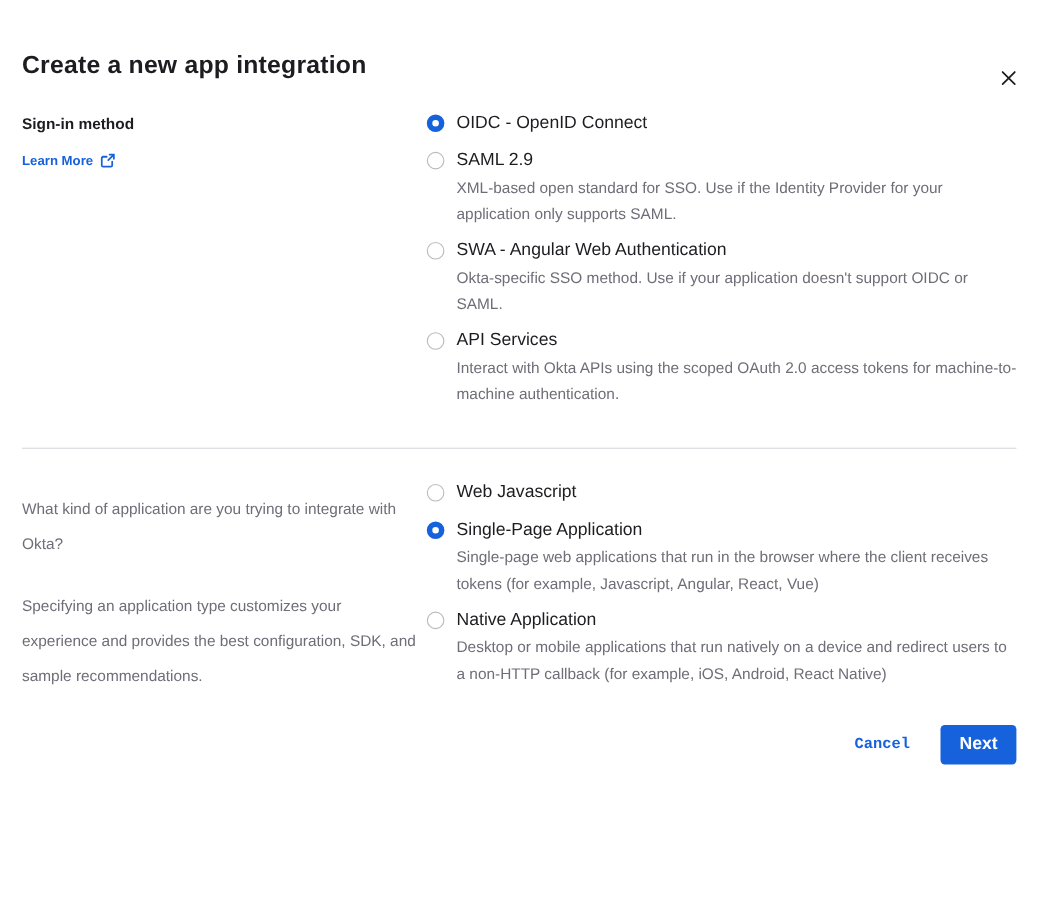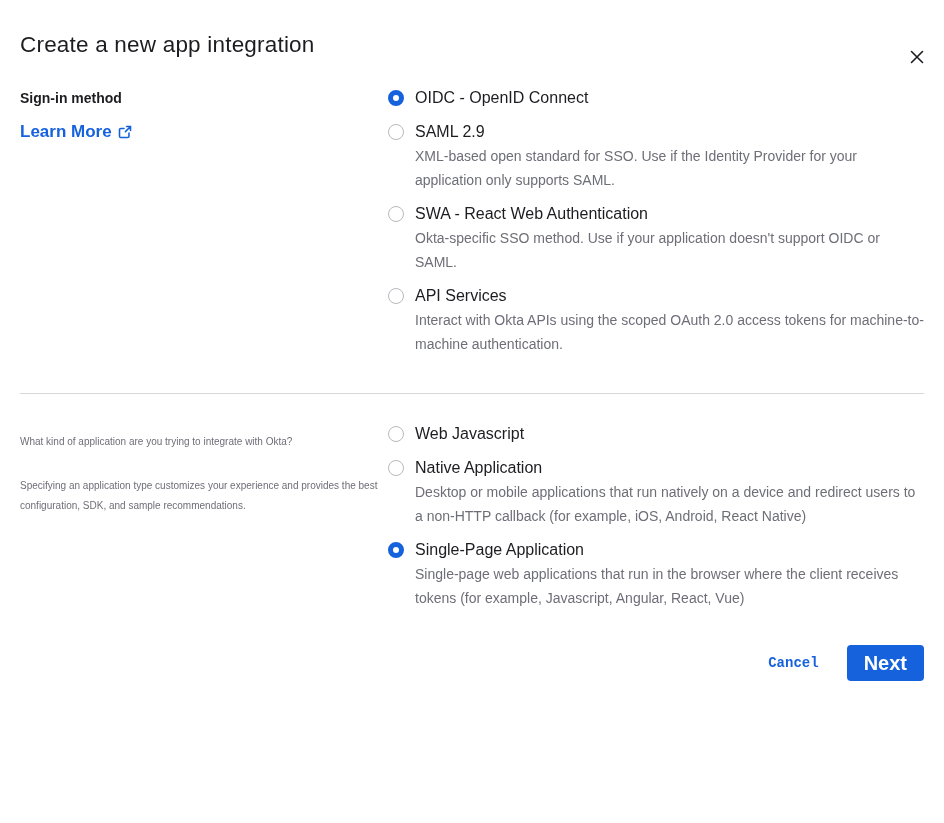--- a/index.html
+++ b/index.html
@@ -14,45 +14,45 @@
 
   .close-btn {
     position: absolute; top: 16px; right: 16px;
     width: 22px; height: 22px;
     background: none; border: none; cursor: pointer;
     display: flex; align-items: center; justify-content: center;
     color: #1d1d21;
   }
 
   h1.dialog-title {
-    margin-top: 30px;
+    margin-top: 44px;
     font-size: 22.5px;
     line-height: 30px;
-    font-weight: 400;
+    font-weight: 700;
     letter-spacing: 0.2px;
     color: #1d1d21;
   }
 
   .row { display: flex; }
   .row-signin { margin-top: 26px; }
   .row-apptype { margin-top: 28px; }
   .left-col { width: 368px; flex-shrink: 0; padding-right: 10px; }
   .right-col { flex: 1; min-width: 0; }
 
   .section-label {
     font-size: 14px; line-height: 24px; font-weight: 700; color: #1d1d21;
   }
   .learn-more {
     margin-top: 10px;
     display: inline-flex; align-items: center; gap: 6px;
-    font-size: 17px; line-height: 24px; font-weight: 700;
+    font-size: 12px; line-height: 24px; font-weight: 700;
     color: #1662dd; text-decoration: none; cursor: pointer;
   }
   .left-para {
-    font-size: 10px; line-height: 20px; color: #6e6e78;
+    font-size: 14px; line-height: 32px; color: #6e6e78;
     margin-top: 10px;
   }
   .left-para + .left-para { margin-top: 24px; }
 
   .option {
     display: flex; gap: 11px; margin-bottom: 10px; cursor: pointer;
   }
   .radio {
     width: 16px; height: 16px; border-radius: 50%;
     flex-shrink: 0; margin-top: 4px; background: #ffffff;
@@ -74,21 +74,21 @@
   }
   .cancel-btn {
     background: none; border: none; cursor: pointer;
     font-family: Liberation Mono, monospace;
     font-size: 14px; font-weight: 700; color: #1662dd;
   }
   .next-btn {
     background: #1662dd; color: #ffffff;
     border: none; border-radius: 4px; cursor: pointer;
     font-family: "Liberation Sans", sans-serif;
-    font-size: 20px; font-weight: 700;
+    font-size: 16px; font-weight: 700;
     height: 36px; padding: 0 17px;
   }
 </style>
 </head>
 <body>
 
 <div class="dialog">
 
   <button class="close-btn" aria-label="Close">
     <svg width="14" height="14" viewBox="0 0 14 14">
@@ -119,21 +119,21 @@
         <div class="option" role="radio" aria-checked="false">
     <span class="radio unselected"></span>
     <span class="option-text">
       <span class="option-label" style="display:block">SAML 2.9</span>
       <span class="option-desc" style="display:block">XML-based open standard for SSO. Use if the Identity Provider for your application only supports SAML.</span>
     </span>
   </div>
         <div class="option" role="radio" aria-checked="false">
     <span class="radio unselected"></span>
     <span class="option-text">
-      <span class="option-label" style="display:block">SWA - React Web Authentication</span>
+      <span class="option-label" style="display:block">SWA - Angular Web Authentication</span>
       <span class="option-desc" style="display:block">Okta-specific SSO method. Use if your application doesn't support OIDC or SAML.</span>
     </span>
   </div>
         <div class="option" role="radio" aria-checked="false">
     <span class="radio unselected"></span>
     <span class="option-text">
       <span class="option-label" style="display:block">API Services</span>
       <span class="option-desc" style="display:block">Interact with Okta APIs using the scoped OAuth 2.0 access tokens for machine-to-machine authentication.</span>
     </span>
   </div>
@@ -147,32 +147,32 @@
       <p class="left-para">What kind of application are you trying to integrate with Okta?</p>
       <p class="left-para">Specifying an application type customizes your experience and provides the best configuration, SDK, and sample recommendations.</p>
     </div>
     <div class="right-col" id="apptype-options">
         <div class="option" role="radio" aria-checked="false">
     <span class="radio unselected"></span>
     <span class="option-text">
       <span class="option-label" style="display:block">Web Javascript</span>
     </span>
   </div>
+        <div class="option" role="radio" aria-checked="true">
+    <span class="radio selected"></span>
+    <span class="option-text">
+      <span class="option-label" style="display:block">Single-Page Application</span>
+      <span class="option-desc" style="display:block">Single-page web applications that run in the browser where the client receives tokens (for example, Javascript, Angular, React, Vue)</span>
+    </span>
+  </div>
         <div class="option" role="radio" aria-checked="false">
     <span class="radio unselected"></span>
     <span class="option-text">
       <span class="option-label" style="display:block">Native Application</span>
       <span class="option-desc" style="display:block">Desktop or mobile applications that run natively on a device and redirect users to a non-HTTP callback (for example, iOS, Android, React Native)</span>
-    </span>
-  </div>
-        <div class="option" role="radio" aria-checked="true">
-    <span class="radio selected"></span>
-    <span class="option-text">
-      <span class="option-label" style="display:block">Single-Page Application</span>
-      <span class="option-desc" style="display:block">Single-page web applications that run in the browser where the client receives tokens (for example, Javascript, Angular, React, Vue)</span>
     </span>
   </div>
       </div>
   </div>
 
   <div class="footer">
     <button class="cancel-btn">Cancel</button>
     <button class="next-btn">Next</button>
   </div>
 

